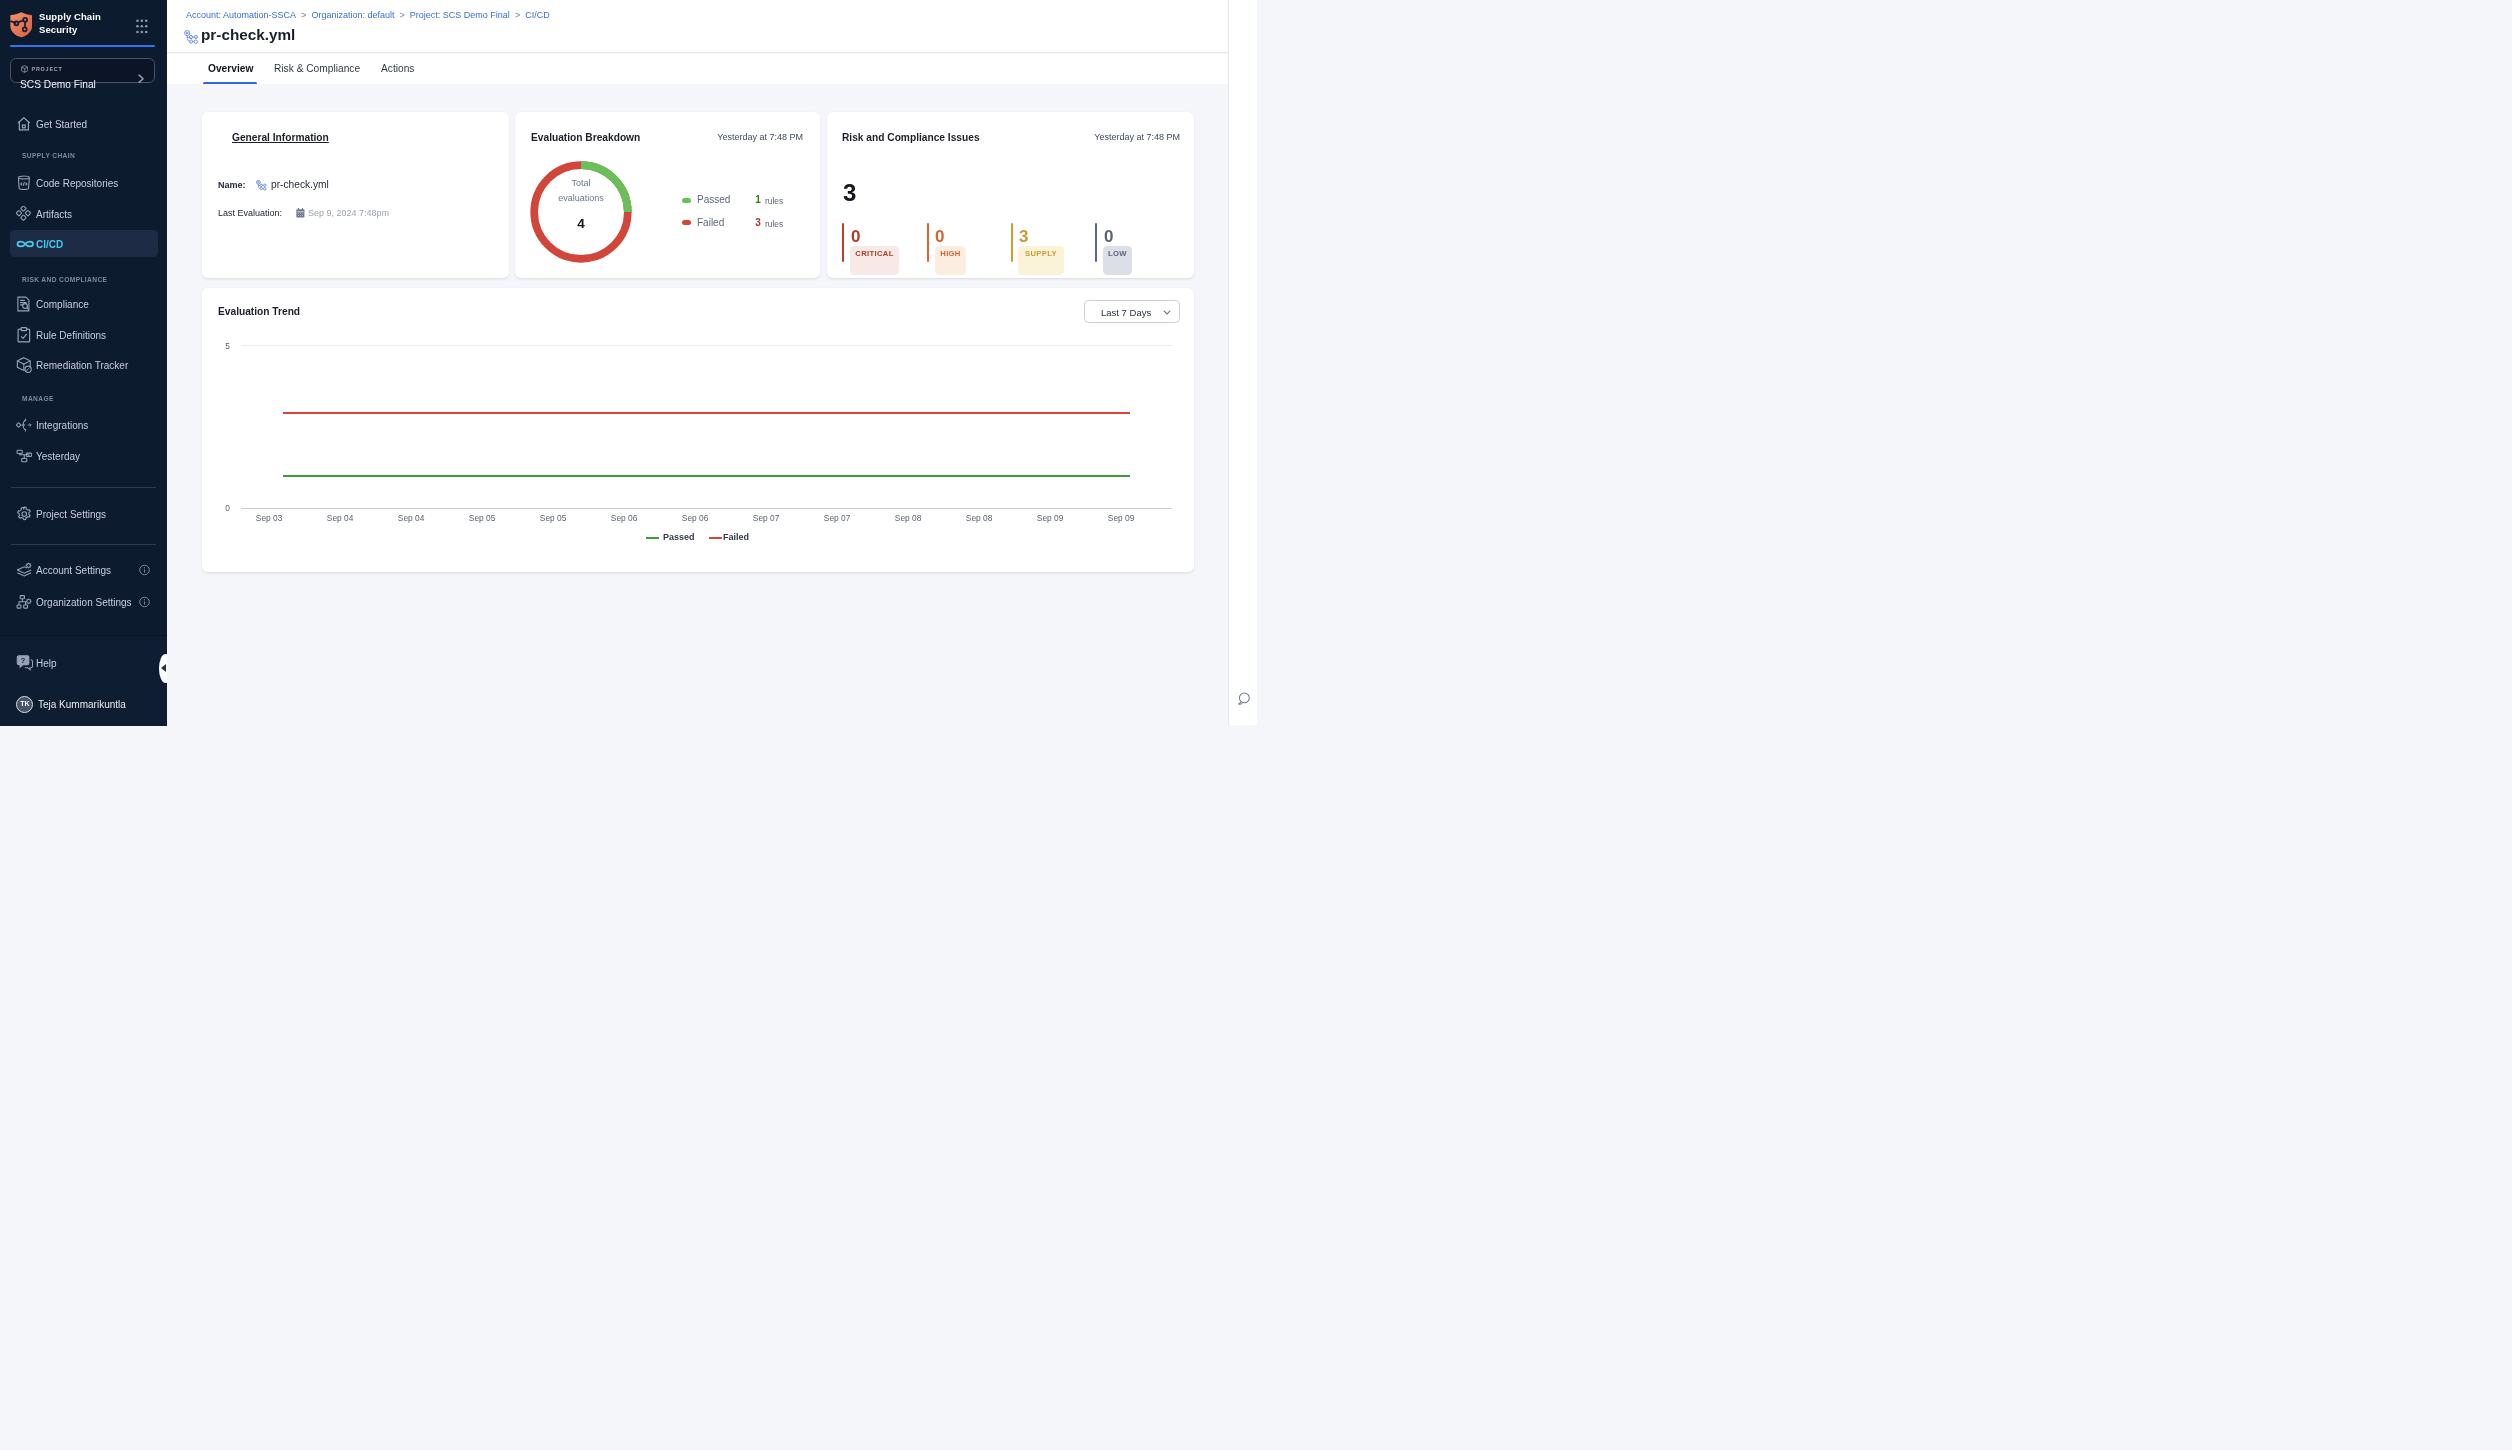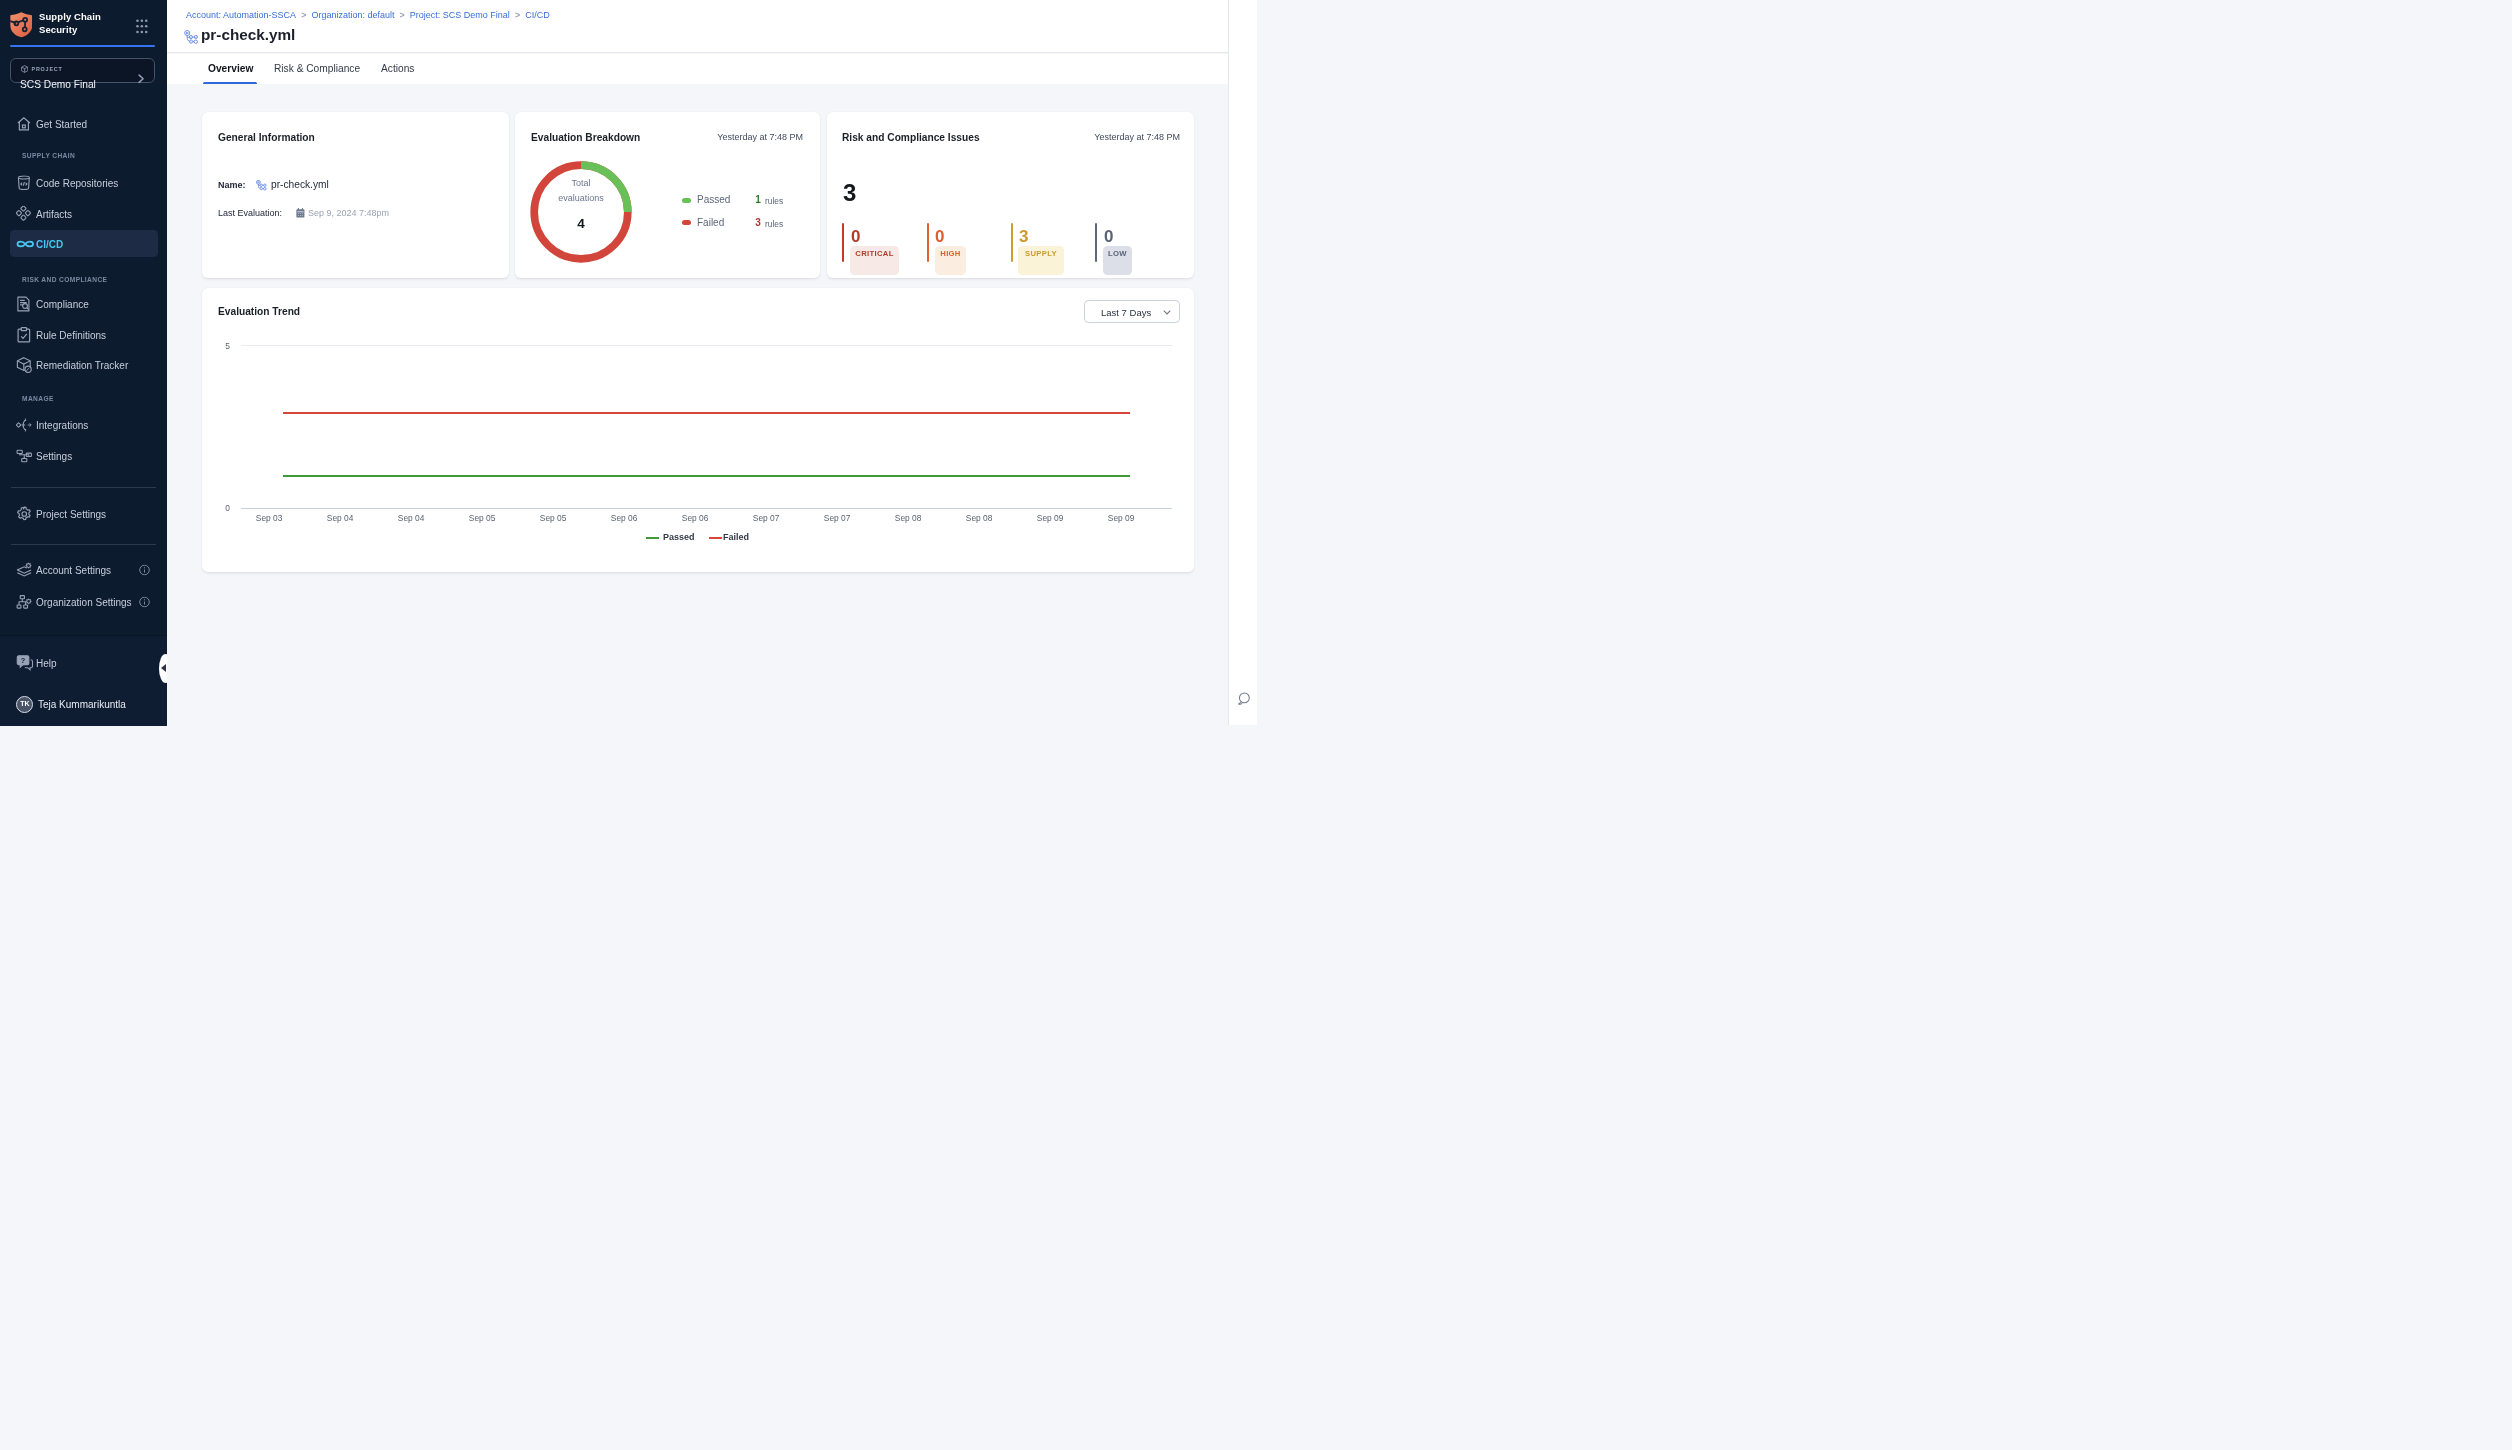--- a/index.html
+++ b/index.html
@@ -184,21 +184,21 @@
       </svg>
       <div class="nlabel">Integrations</div>
     </div>
     <div class="navitem" style="top:443px">
       <svg class="nicon" width="13" height="11" viewBox="0 0 18 15" fill="none" stroke="#97a2b6" stroke-width="1.2">
         <rect x="1.2" y="1.2" width="5.6" height="3.6" rx="0.8"></rect>
         <rect x="11.2" y="4.4" width="5.6" height="3.6" rx="0.8"></rect>
         <rect x="6.2" y="10.2" width="5.6" height="3.6" rx="0.8"></rect>
         <path d="M4 4.8 V6.2 H14 V8 M9 6.2 V10.2"></path>
       </svg>
-      <div class="nlabel">Settings</div>
+      <div class="nlabel">Yesterday</div>
     </div>
     <div class="sdivider" style="top:487px"></div>
     <div class="navitem" style="top:501px">
       <svg class="nicon" width="13" height="13" viewBox="0 0 18 18" fill="none" stroke="#97a2b6" stroke-width="1.25">
         <circle cx="9" cy="9" r="2.5"></circle>
         <path d="M7.9 1.6 H10.1 L10.5 3.3 C11.3 3.5 12 3.9 12.6 4.4 L14.3 3.7 L15.4 5.6 L14.1 6.8 C14.3 7.5 14.4 8.2 14.3 9 L15.9 9.9 L15.1 11.9 L13.4 11.7 C12.9 12.3 12.3 12.8 11.6 13.2 L11.7 15 L9.5 15.5 L8.7 13.9 C7.9 13.9 7.2 13.7 6.5 13.4 L5.1 14.5 L3.4 13.1 L4.2 11.5 C3.8 10.9 3.5 10.2 3.4 9.4 L1.7 8.8 L2.1 6.7 L3.9 6.6 C4.2 5.9 4.7 5.3 5.3 4.8 L4.9 3 L6.9 2.2 L7.9 3.7 Z" stroke-linejoin="round" transform="rotate(8 9 9) scale(0.98)"></path>
       </svg>
       <div class="nlabel">Project Settings</div>
     </div>
     <div class="sdivider" style="top:544px"></div>
@@ -270,21 +270,21 @@
     <path d="M12 15.9 H13.75"></path>
   </svg>
   <div id="ptitle">pr-check.yml</div>
   <div class="tab" id="tab1">Overview</div>
   <div class="tab" id="tab2">Risk &amp; Compliance</div>
   <div class="tab" id="tab3">Actions</div>
   <div id="tabunderline"></div>
   <div id="content"></div>
 
   <div class="card" id="card1"></div>
-  <div class="ctitle" style="left:218px; top:133px;">General Information</div>
+  <div class="ctitle" style="left:232px; top:133px;text-decoration:underline;">General Information</div>
   <div class="abs" style="left:218px; top:179px; font-size:9px; font-weight:bold; color:#23283a; line-height:13px;">Name:</div>
   <svg class="abs" style="left:256px; top:180px;" width="10.6" height="10.6" viewBox="0 0 19.5 19.5" fill="none" stroke="#537ae2" stroke-width="1.45">
     <circle cx="4.4" cy="4.2" r="3.5"></circle>
     <path d="M3.4 2.85 L6.1 4.2 L3.4 5.55 Z" stroke-width="1.2" stroke-linejoin="round"></path>
     <path d="M4.4 7.7 C4.45 11.5 4.4 12.4 5.2 13.7 C5.85 14.75 6.65 15.4 7.45 15.7"></path>
     <path d="M4.45 9.9 C5.5 10.35 6.35 10.15 7.25 9.85"></path>
     <circle cx="9.5" cy="9.7" r="2.2"></circle>
     <circle cx="16.3" cy="9.6" r="2.2"></circle>
     <path d="M11.8 9.7 H14"></path>
     <circle cx="9.7" cy="15.8" r="2.2"></circle>

